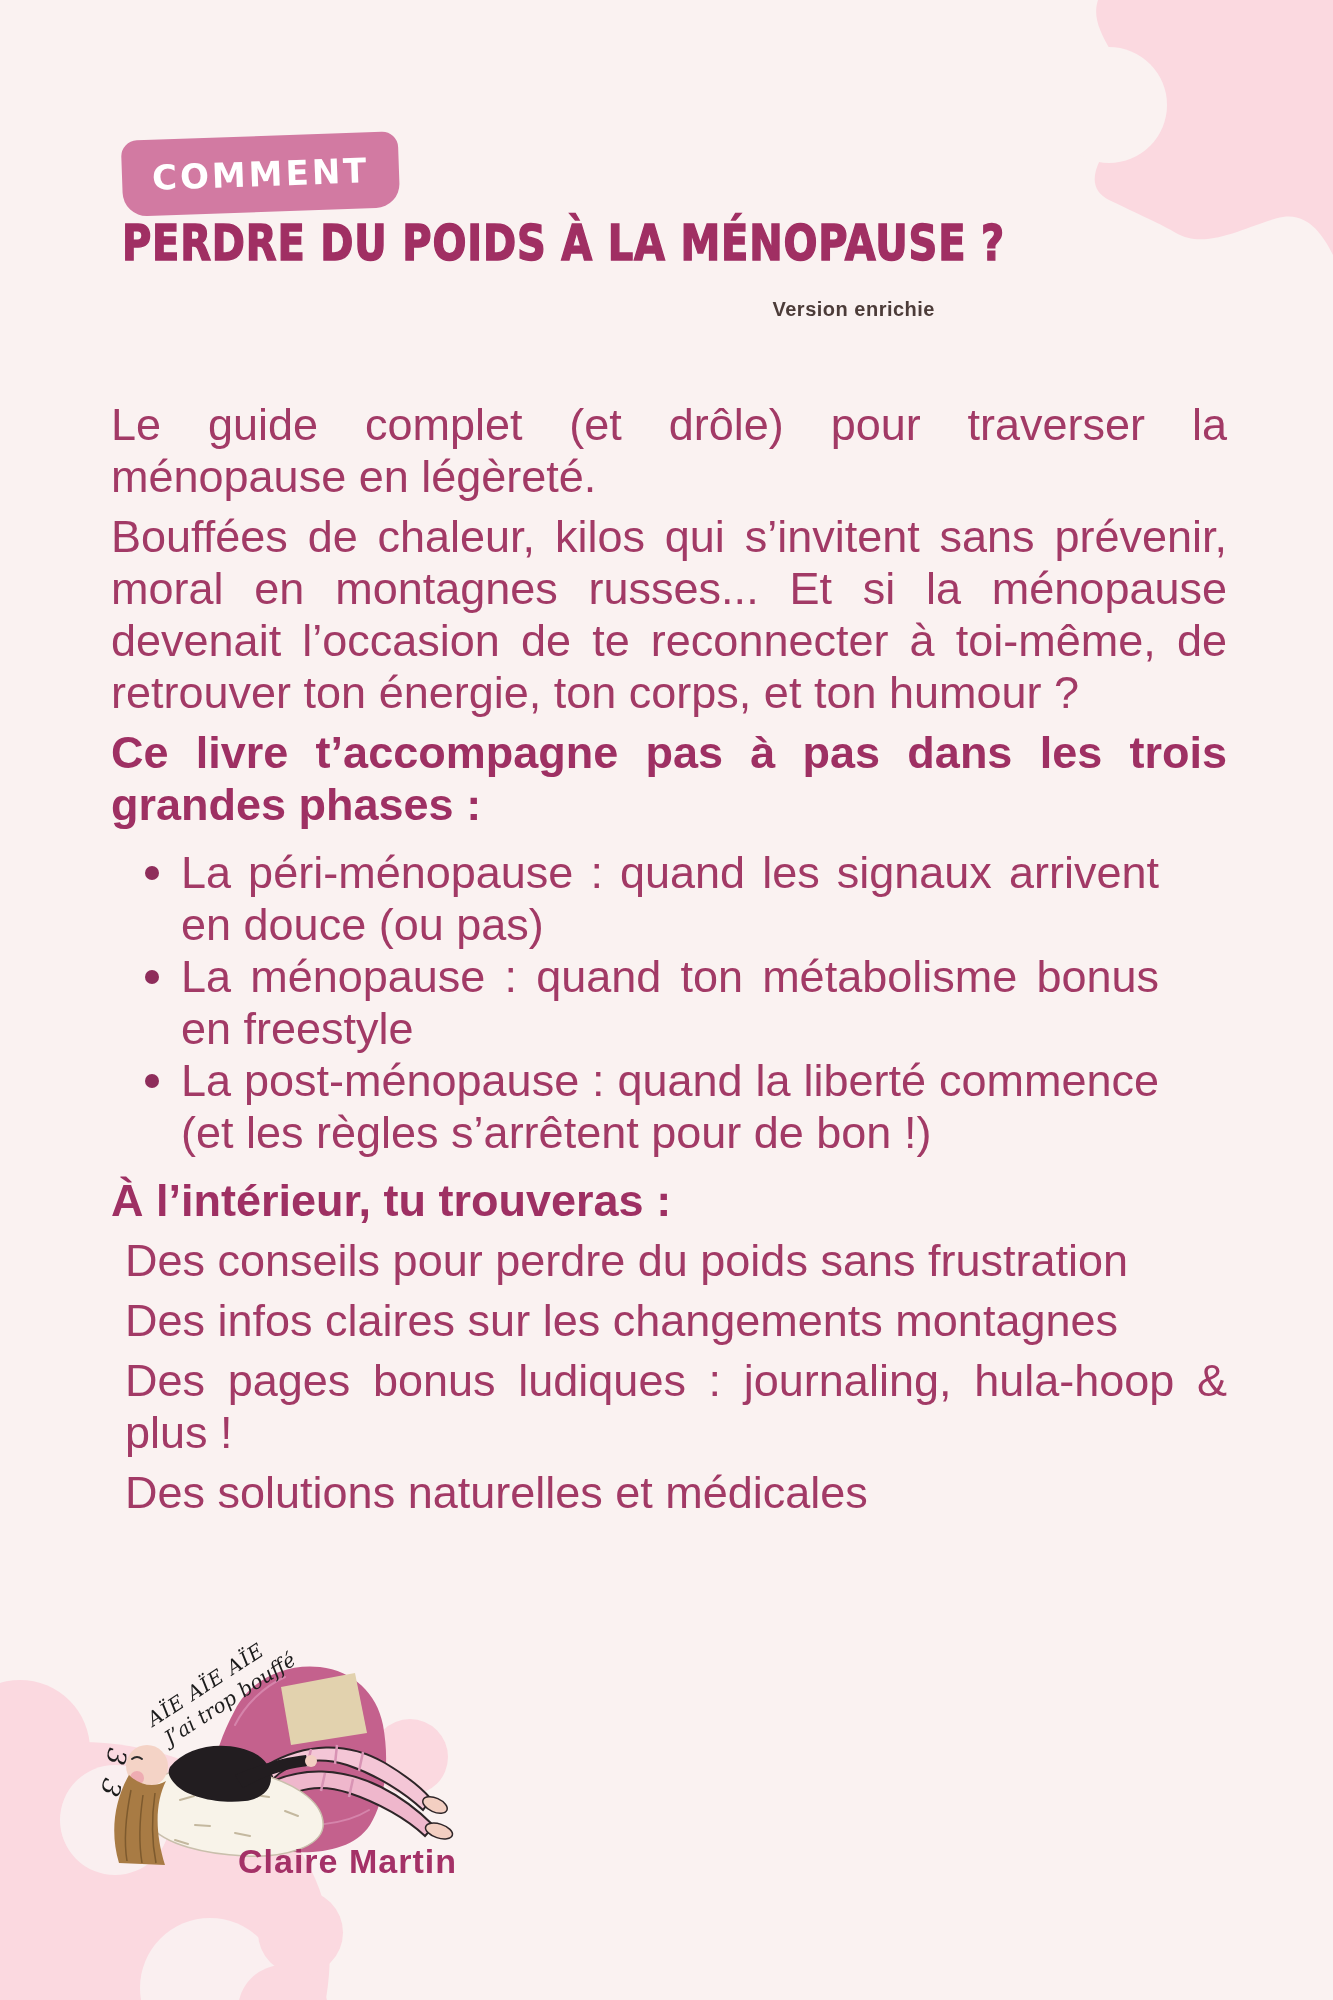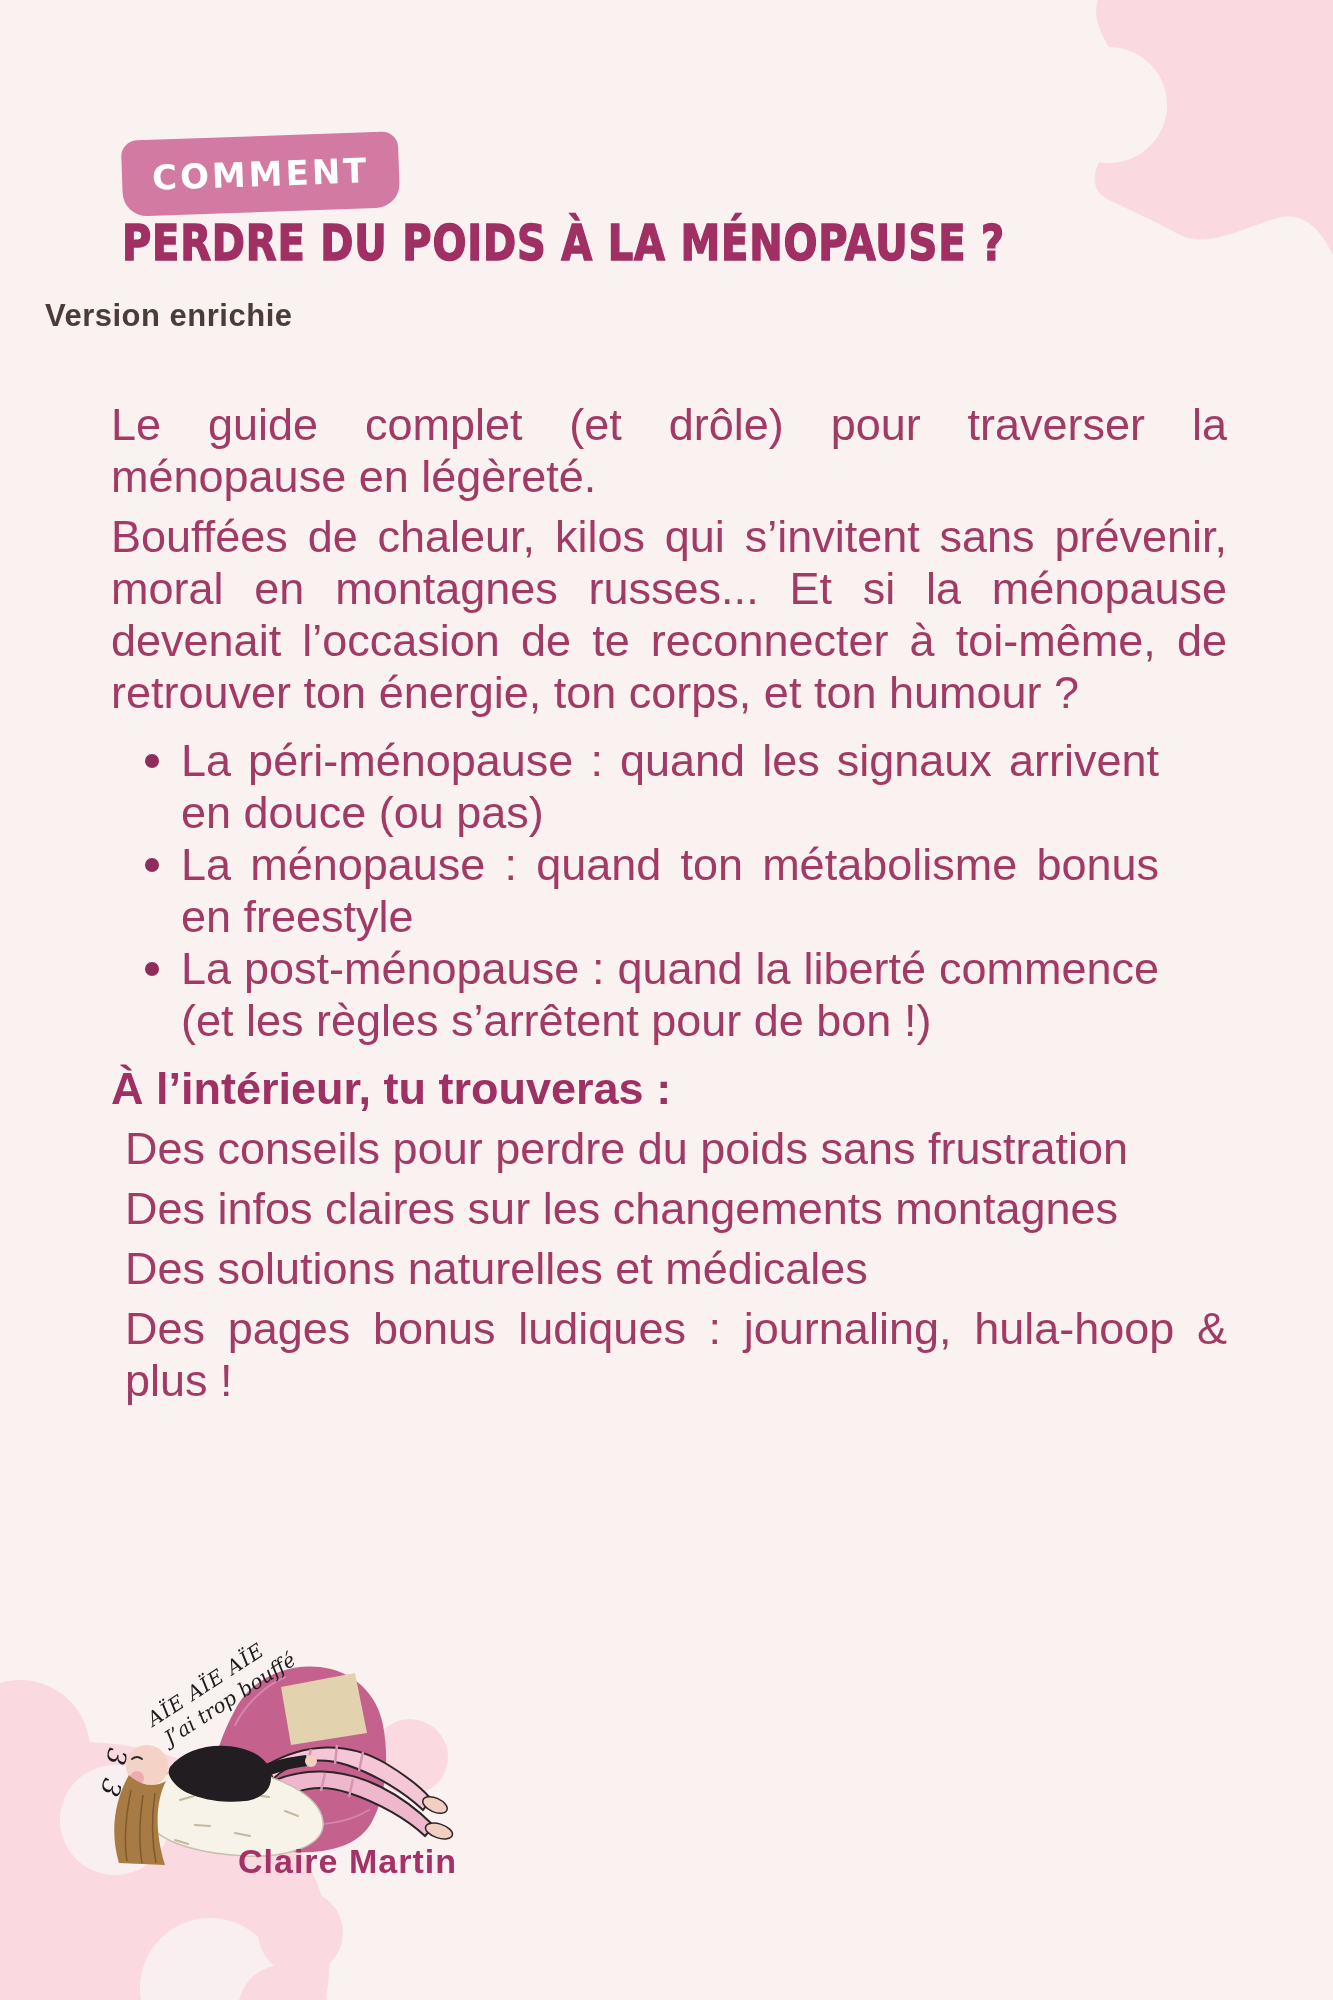--- a/index.html
+++ b/index.html
@@ -26,22 +26,22 @@
   }
   
   .title {
     position:absolute; left:122px; top:214px;
     color:#A02F63; font-family:"DejaVu Sans", sans-serif; font-weight:bold;
     font-size:50px; letter-spacing:1px; white-space:nowrap;
     transform:scaleX(0.80); transform-origin:left center;
     -webkit-text-stroke:1.5px #A02F63;
   }
   .subtitle {
-    position:absolute; left:0; top:298px; width:935px; text-align:left;
-    font-weight:bold; font-size:31px; color:#4C3C39; letter-spacing:0.5px;margin-left:45px;
+    position:absolute; left:0; top:298px; width:935px; text-align:right;
+    font-weight:bold; font-size:20px; color:#4C3C39; letter-spacing:0.5px;
   }
   
   .content {
     position:absolute; left:103px; top:391px; width:1132px;
     color:#A23A66; font-size:45px; line-height:52px;
   }
   .content p { margin:8px; text-align:justify; }
   .content p.bold-lead { font-weight:bold; color:#9E3063; }
   ul.phases { list-style:none; margin:16px; padding:0 60px 0 0; }
   ul.phases li { position:relative; padding-left:62px; text-align:justify; }
@@ -80,30 +80,31 @@
   <div class="round" style="left:258px; top:1890px; width:85px; height:85px; background:#FBD9E0;"></div>
   <div class="round" style="left:238px; top:1965px; width:90px; height:90px; background:#FBD9E0;"></div>
 
   <div class="badge">COMMENT</div>
   <div class="title">PERDRE DU POIDS À LA MÉNOPAUSE ?</div>
   <div class="subtitle">Version enrichie</div>
 
   <div class="content">
     <p>Le guide complet (et drôle) pour traverser la ménopause en légèreté.</p>
     <p>Bouffées de chaleur, kilos qui s’invitent sans prévenir, moral en montagnes russes... Et si la ménopause devenait l’occasion de te reconnecter à toi-même, de retrouver ton énergie, ton corps, et ton humour ?</p>
+    <p class="bold-lead">Ce livre t’accompagne pas à pas dans les trois grandes phases :</p>
     <ul class="phases">
       <li>La péri-ménopause : quand les signaux arrivent en douce (ou pas)</li>
       <li>La ménopause : quand ton métabolisme bonus en freestyle</li>
       <li>La post-ménopause : quand la liberté commence (et les règles s’arrêtent pour de bon !)</li>
     </ul>
     <p class="bold-lead">À l’intérieur, tu trouveras :</p>
     <p class="inside-item">Des conseils pour perdre du poids sans frustration</p>
     <p class="inside-item">Des infos claires sur les changements montagnes</p>
+    <p class="inside-item">Des pages bonus ludiques : journaling, hula-hoop &amp; plus !</p>
     <p class="inside-item">Des solutions naturelles et médicales</p>
-    <p class="inside-item">Des pages bonus ludiques : journaling, hula-hoop &amp; plus !</p>
   </div>
 
   <svg class="illu" width="400" height="280" viewBox="0 0 400 280" aria-hidden="true">
 
     <circle cx="325" cy="142" r="38" fill="#FBD9E0"></circle>
 
     <path d="M150,95 C165,65 200,48 235,52 C268,56 292,78 298,110
              C305,148 300,185 285,210 C268,236 230,240 195,236
              C160,232 138,220 130,195 C121,166 132,128 150,95 Z" fill="#C4618D"></path>
     <path d="M150,110 C160,90 178,72 200,62 M284,195 C260,210 220,214 185,206" stroke="#D584AB" stroke-width="2" fill="none" stroke-linecap="round"></path>

